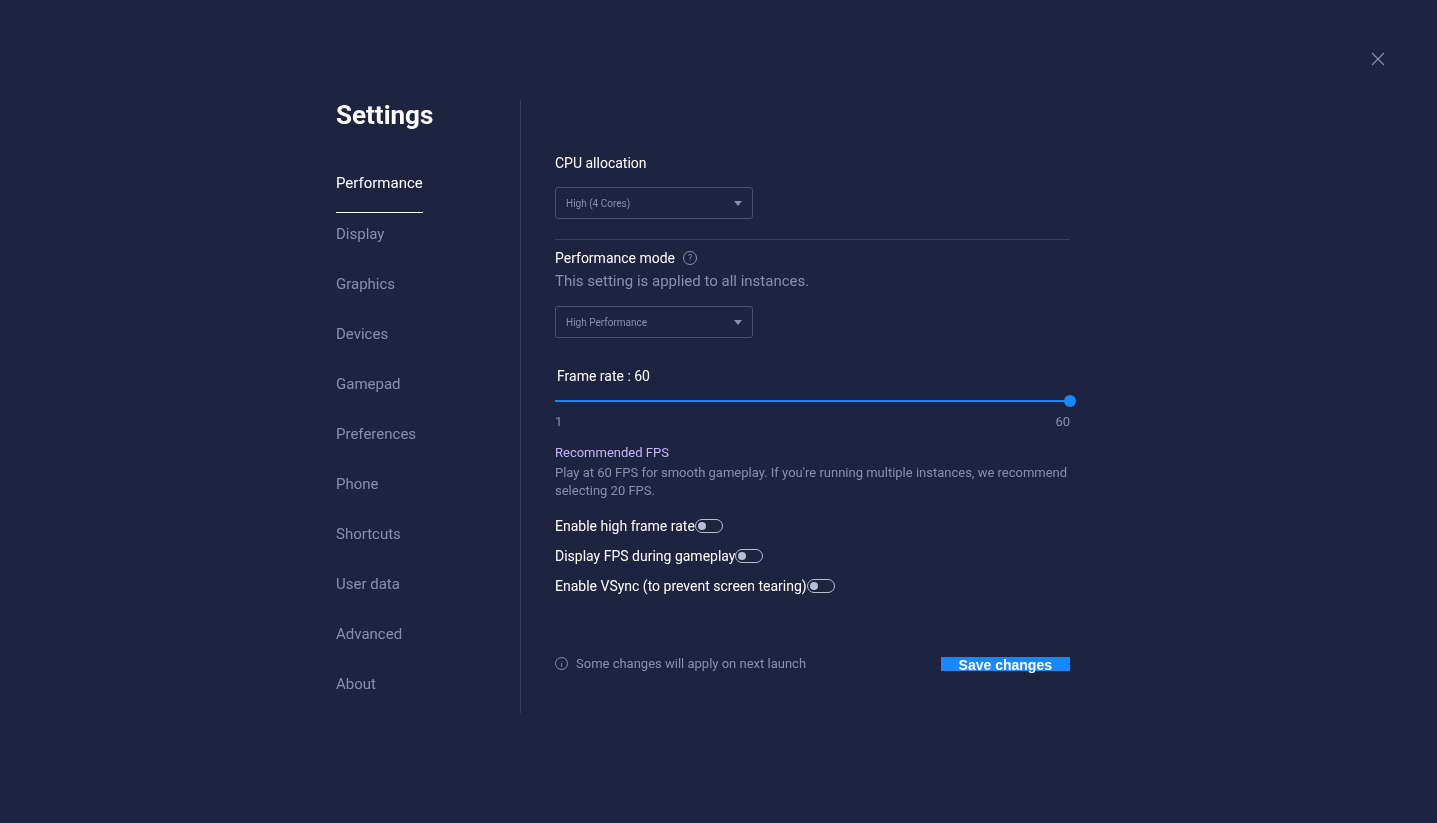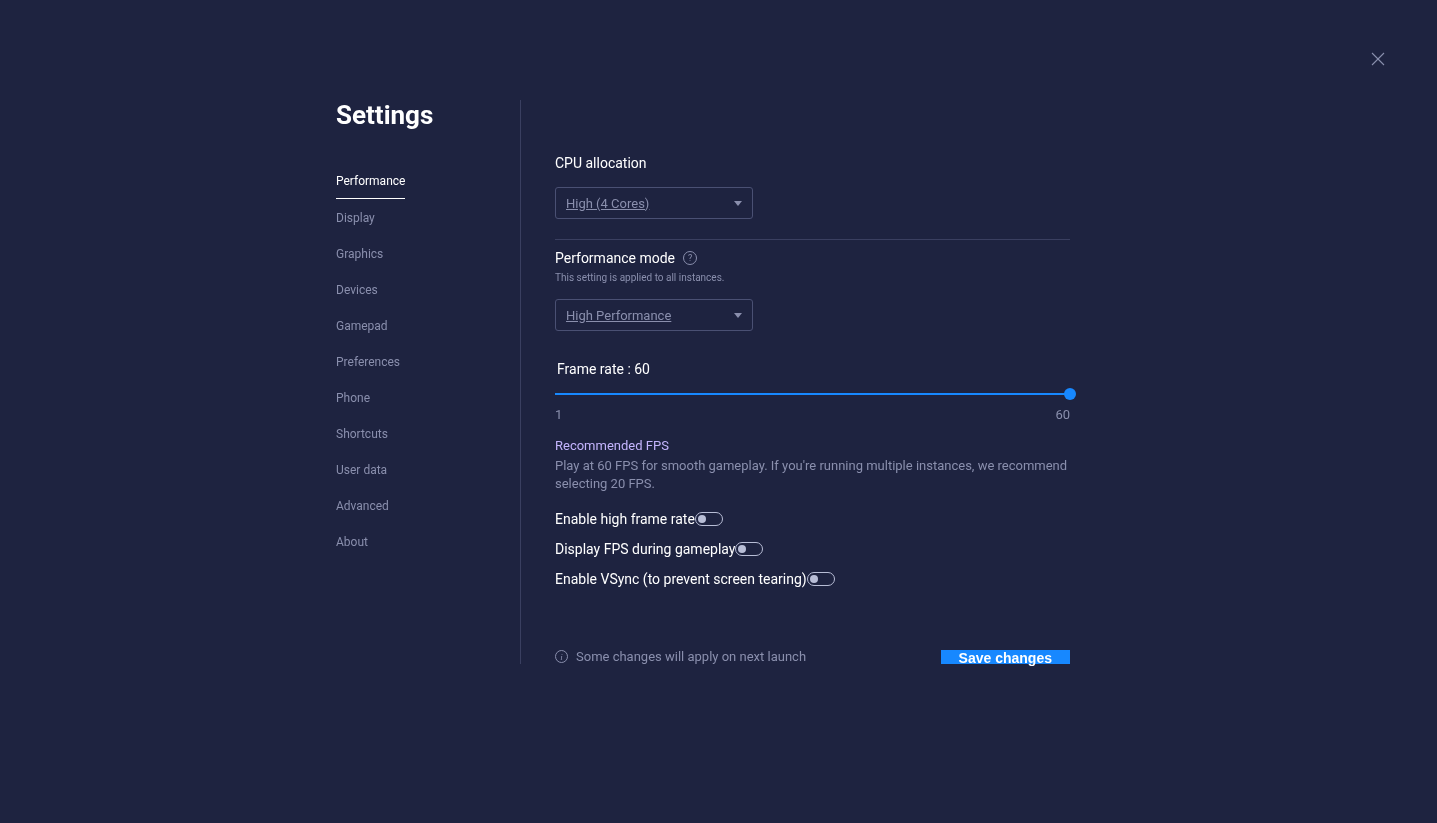--- a/index.html
+++ b/index.html
@@ -31,24 +31,24 @@
     font-weight: 700;
     margin-bottom: 44px;
   }
   .left-col { width: 184px; }
   .sidebar {
     display: flex;
     flex-direction: column;
     gap: 12px;
   }
   .sidebar-item {
-    font-size: 12px;
-    color: #8a8fad;
-    cursor: pointer;
-    padding-bottom: 10px;
+    font-size: 15px;
+    color: #8a8fad;
+    cursor: pointer;
+    padding-bottom: 20px;
     width: max-content;
   }
   .sidebar-item.active {
     color: #ffffff;
     border-bottom: 1px solid #ffffff;
   }
   .main {
     width: 550px;
     padding-top: 55px;
     border-left: 1px solid #3a3f60;
@@ -73,39 +73,38 @@
     height: 14px;
     border: 1px solid #8a8fad;
     border-radius: 50%;
     display: inline-flex;
     align-items: center;
     justify-content: center;
     font-size: 9px;
     color: #8a8fad;
   }
   .sub-note {
-    font-size: 10px;
+    font-size: 15px;
     color: #8a8fad;
     margin-top: -10px;
     margin-bottom: 16px;
   }
   .dropdown {
     height: 32px;
     width: 198px;
     border: 1px solid #4a5073;
     border-radius: 3px;
     background: transparent;
     color: #8a8fad;
-    font-size: 13px;
+    font-size: 10px;
     padding: 0 10px;
     display: flex;
     align-items: center;
     justify-content: space-between;
     cursor: pointer;
-    text-decoration: underline;
   }
   .dropdown .caret {
     width: 0; height: 0;
     border-left: 4px solid transparent;
     border-right: 4px solid transparent;
     border-top: 5px solid #8a8fad;
   }
   .frame-label {
     font-size: 14px;
     color: #ffffff;

